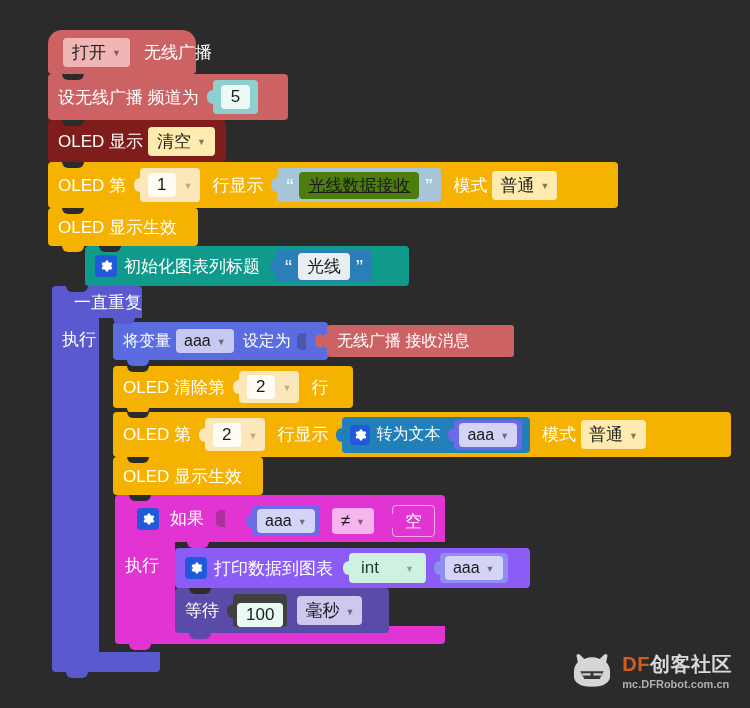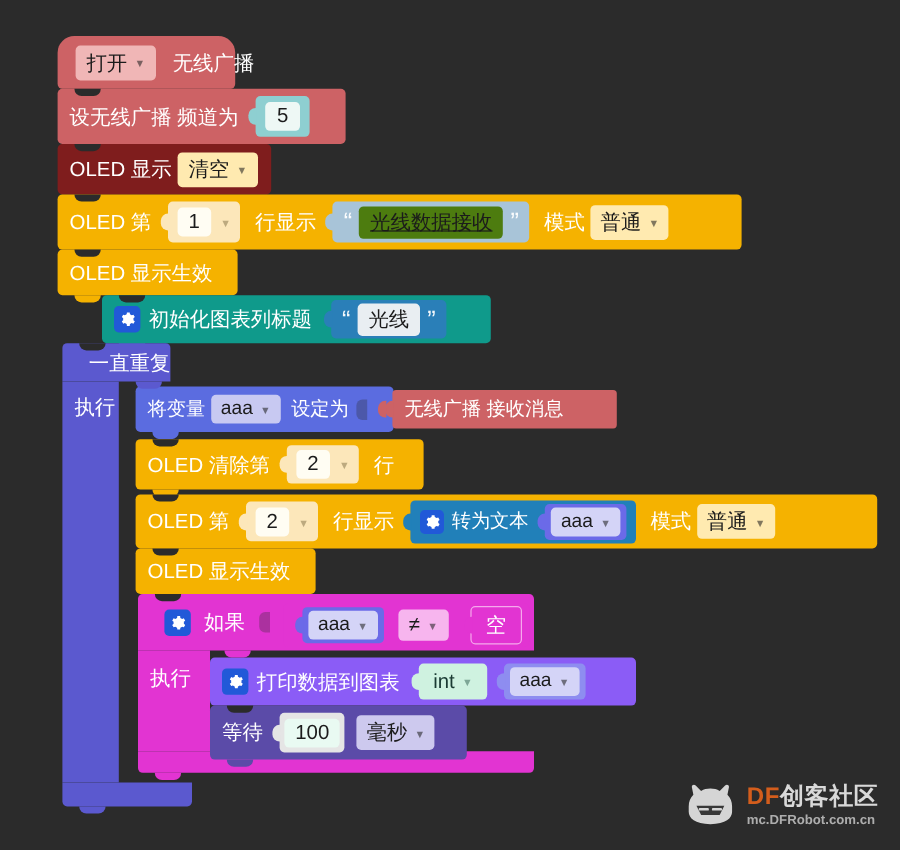--- a/index.html
+++ b/index.html
@@ -355,36 +355,36 @@
 
 <div class="blk stmt no-top" style="left:175px; top:548px; width:355px; height:40px; background:#8b5cf6;">
   <span class="gear">
     <svg viewBox="0 0 24 24" fill="#ffffff" aria-hidden="true">
       <path d="M12 8.2a3.8 3.8 0 1 0 0 7.6 3.8 3.8 0 0 0 0-7.6zm0 5.9a2.1 2.1 0 1 1 0-4.2 2.1 2.1 0 0 1 0 4.2z"></path>
       <path d="M21 12c0-.5-.05-1-.14-1.48l2.04-1.5-2-3.46-2.38.9a8.9 8.9 0 0 0-2.56-1.48L15.6 2.4h-4l-.36 2.58A8.9 8.9 0 0 0 8.68 6.46l-2.38-.9-2 3.46 2.04 1.5A9 9 0 0 0 6.2 12c0 .5.05 1 .14 1.48l-2.04 1.5 2 3.46 2.38-.9a8.9 8.9 0 0 0 2.56 1.48l.36 2.58h4l.36-2.58a8.9 8.9 0 0 0 2.56-1.48l2.38.9 2-3.46-2.04-1.5c.09-.48.14-.98.14-1.48z"></path>
     </svg>
   </span>
   <span class="lbl">打印数据到图表</span>
   <span class="val" style="background:#cff2e0; height:30px; margin-left:16px; padding:0 6px;">
-    <span class="field" style="background:transparent; margin:0; padding:1px 6px; font-size:17px; color:#1b3b33;">
+    <span class="field" style="background:transparent; margin:0; padding:1px 6px; font-size:17px; color:#1b3b33;gap:20px;">
       <span>int</span>
       <span class="caret" style="color:#3d6b5c;">▼</span>
     </span>
   </span>
   <span class="val" style="background:#8e8df0; height:30px; margin-left:14px; padding:0 5px;">
     <span class="field" style="background:#d4d4f7; margin:0; padding:2px 8px; font-size:16px;">
       <span>aaa</span>
       <span class="caret">▼</span>
     </span>
   </span>
 </div>
 
 <div class="blk stmt" style="left:175px; top:588px; width:214px; height:45px; background:#5b4ba8;">
   <span class="lbl">等待</span>
-  <span class="val" style="background:#e5e5e5; height:33px; margin-left:14px; padding:0 4px;">
+  <span class="val" style="background:#404040; height:33px; margin-left:14px; padding:0 4px;align-items:flex-end;">
     <span class="field" style="background:#e9faf2; margin:0; padding:2px 9px; font-size:17px;">100</span>
   </span>
   <span class="field" style="background:#cdc9ee; margin-left:10px; padding:3px 8px; font-size:17px;">
     <span>毫秒</span>
     <span class="caret">▼</span>
   </span>
 </div>
 
 <div id="logo">
   <svg class="robot" viewBox="0 0 64 62">

